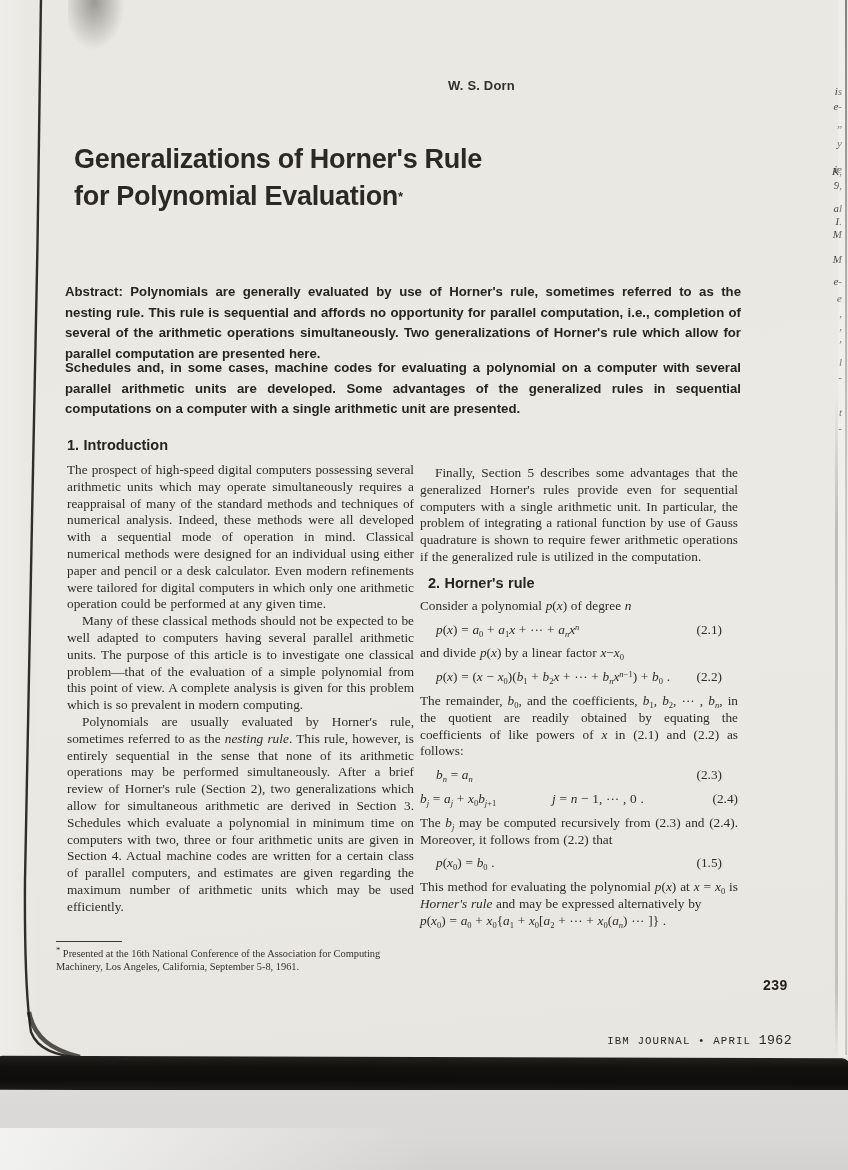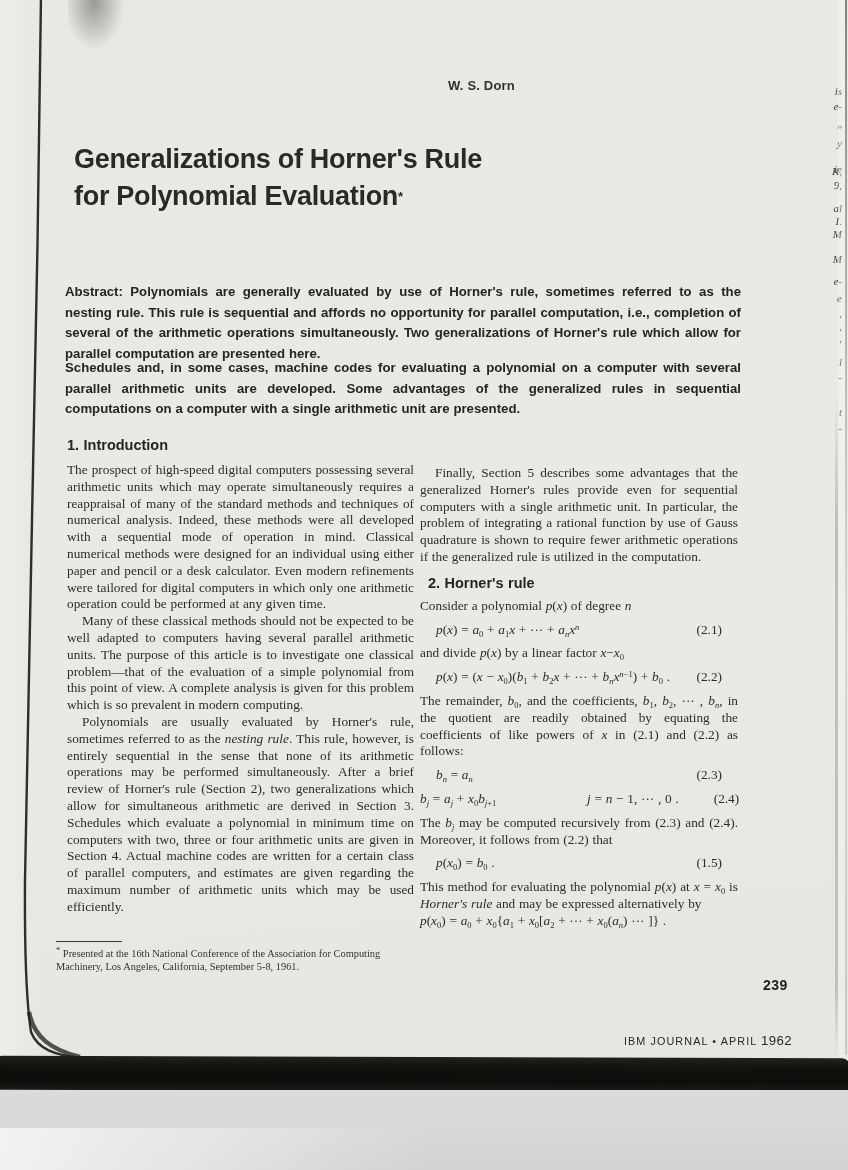--- a/index.html
+++ b/index.html
@@ -32,32 +32,32 @@
   .right-col{left:420px;top:465px;width:318px;}
   .col p{margin:0;}
   .col p.ind{text-indent:15px;}
   .h2head{margin:9px 0 7px 8px;}
   sub{font-size:8.5px;vertical-align:-3px;line-height:0;}
   sup{font-size:8.5px;vertical-align:4px;line-height:0;}
   
   .eq-row{display:flex;justify-content:space-between;align-items:baseline;
     margin:7px 16px;text-align:right;text-indent:0;}
   .eq-grid{display:grid;grid-template-columns:132px 1fr auto;align-items:baseline;
-    margin:7px 0;text-align:left;gap:35px;}
+    margin:7px 0;text-align:left;}
   .eq-body,.eq-cond{white-space:nowrap;}
   .eq-label{font-style:normal;white-space:nowrap;}
   .eq26-label-row{display:flex;justify-content:flex-end;padding-right:26px;margin-top:2px;}
   
   .footnote{position:absolute;left:56px;top:941px;width:358px;
     font-size:10.4px;line-height:13px;color:#34322c;text-align:left;}
   .fn-rule{width:66px;border-top:1.4px solid #3a382f;margin-bottom:5px;}
   
   .pageno{position:absolute;left:763px;top:977px;
     font:700 14px "Liberation Sans",sans-serif;color:#201e19;letter-spacing:.5px;}
-  .footer{position:absolute;right:56px;top:1033px;font-family:Liberation Sans, sans-serif;
+  .footer{position:absolute;right:56px;top:1033px;font-family:Liberation Mono, monospace;
     font-size:10.8px;color:#2a2823;letter-spacing:1.1px;white-space:nowrap;}
   .footer .year{font-size:13.2px;letter-spacing:.4px;}
   
   .band{position:absolute;left:-4px;top:1057px;width:856px;height:34px;
     background:linear-gradient(180deg,#23211d 0%,#12110e 30%,#0e0d0b 70%,#1c1a17 100%);
     border-radius:6px 10px 3px 3px/10px 14px 3px 3px;transform:rotate(.18deg);}
   .below-band{position:absolute;left:0;top:1090px;width:848px;height:80px;
     background:linear-gradient(180deg,#dcdbd9 0%,#d8d7d5 60%,#d3d2d0 100%);}
   .below-light{position:absolute;left:0;top:1128px;width:430px;height:42px;
     background:linear-gradient(90deg,rgba(245,245,243,.9),rgba(245,245,243,0));}

